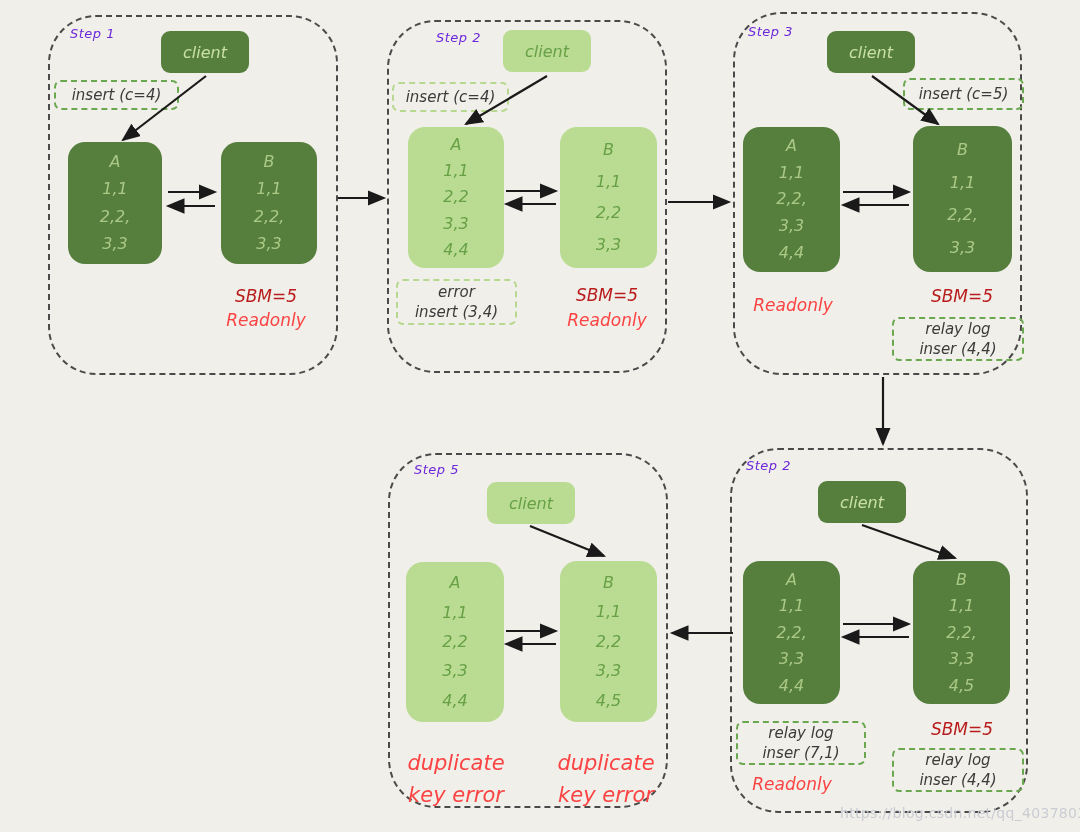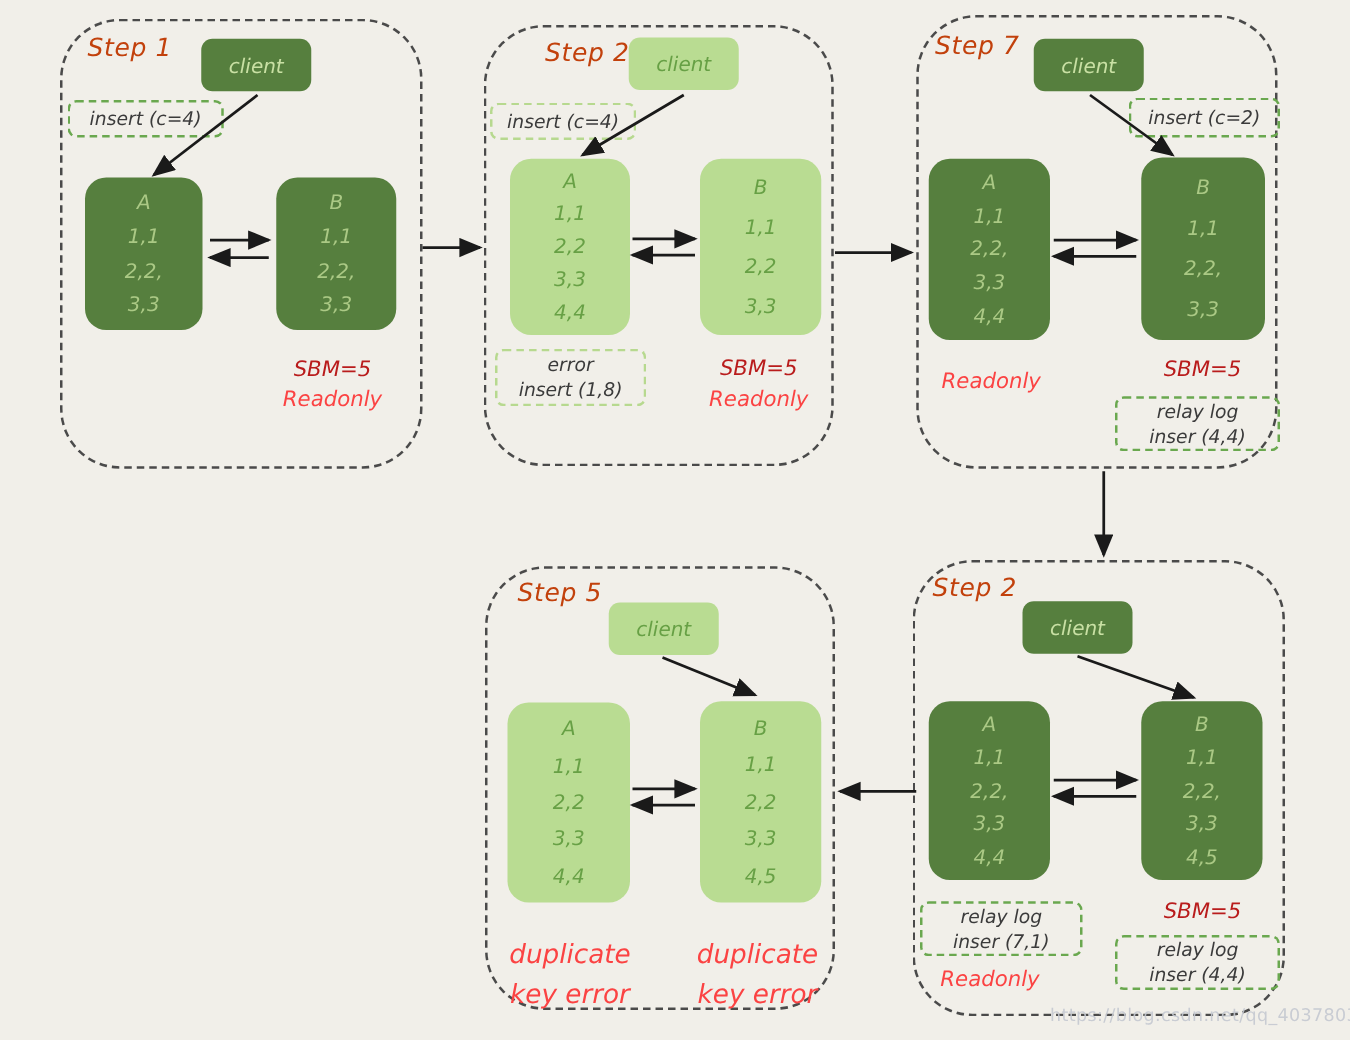--- a/index.html
+++ b/index.html
@@ -9,21 +9,21 @@
     background:#f1efe9; overflow:hidden;
     font-family:"DejaVu Sans", sans-serif;
     font-style:italic;
   }
   .arrows { position:absolute; left:0; top:0; pointer-events:none; }
   .stepbox {
     position:absolute; border:2px dashed #4a4a4a; border-radius:48px;
     background:transparent;
   }
   .steplabel {
-    position:absolute; color:#c2410c; font-size:20px; letter-spacing:0.5px;
+    position:absolute; color:#6d28d9; font-size:13px; letter-spacing:0.5px;
   }
   .client {
     position:absolute; width:88px; height:42px; border-radius:9px;
     display:flex; align-items:center; justify-content:center;
     font-size:16px;
   }
   .client.dark { background:#567f3e; color:#c9e0a4; }
   .client.light { background:#b9dc92; color:#67a045; }
   .node {
     position:absolute; border-radius:17px;
@@ -89,30 +89,30 @@
     <span>4,4</span>
   </div>
   <div class="node light" style="left:560px;top:127px;width:97px;height:141px">
     <span>B</span>
     <span>1,1</span>
     <span>2,2</span>
     <span>3,3</span>
   </div>
   <div class="ann light" style="left:396px;top:279px;width:121px;height:46px">
     <span>error</span>
-    <span>insert (1,8)</span>
+    <span>insert (3,4)</span>
   </div>
   <div class="note dark" style="left:551px;top:285px;width:112px">SBM=5</div>
   <div class="note red" style="left:551px;top:310px;width:112px">Readonly</div>
 
   <div class="stepbox" style="left:733px;top:12px;width:289px;height:363px"></div>
-  <div class="steplabel" style="left:748px;top:24px">Step 7</div>
+  <div class="steplabel" style="left:748px;top:24px">Step 3</div>
   <div class="client dark" style="left:827px;top:31px">client</div>
   <div class="ann" style="left:903px;top:78px;width:121px;height:32px">
-    <span>insert (c=2)</span>
+    <span>insert (c=5)</span>
   </div>
   <div class="node dark" style="left:743px;top:127px;width:97px;height:145px">
     <span>A</span>
     <span>1,1</span>
     <span>2,2,</span>
     <span>3,3</span>
     <span>4,4</span>
   </div>
   <div class="node dark" style="left:913px;top:126px;width:99px;height:146px">
     <span>B</span>

